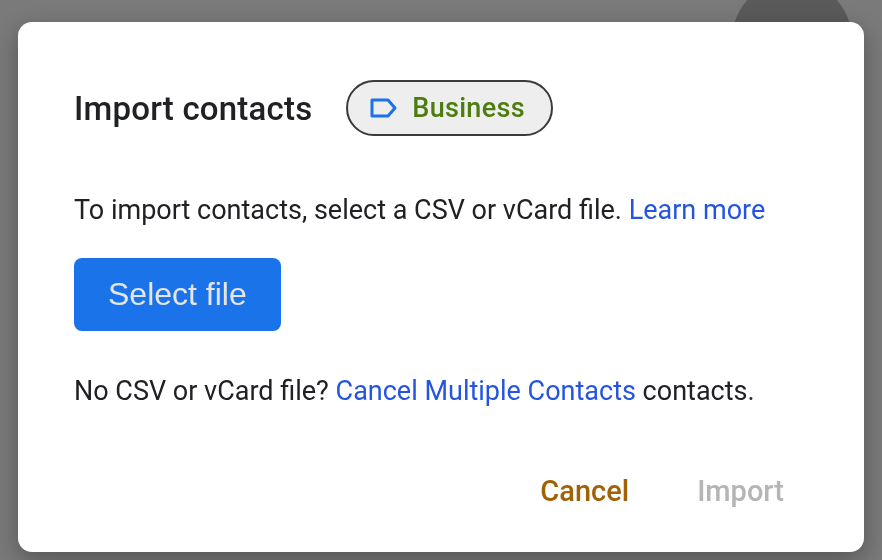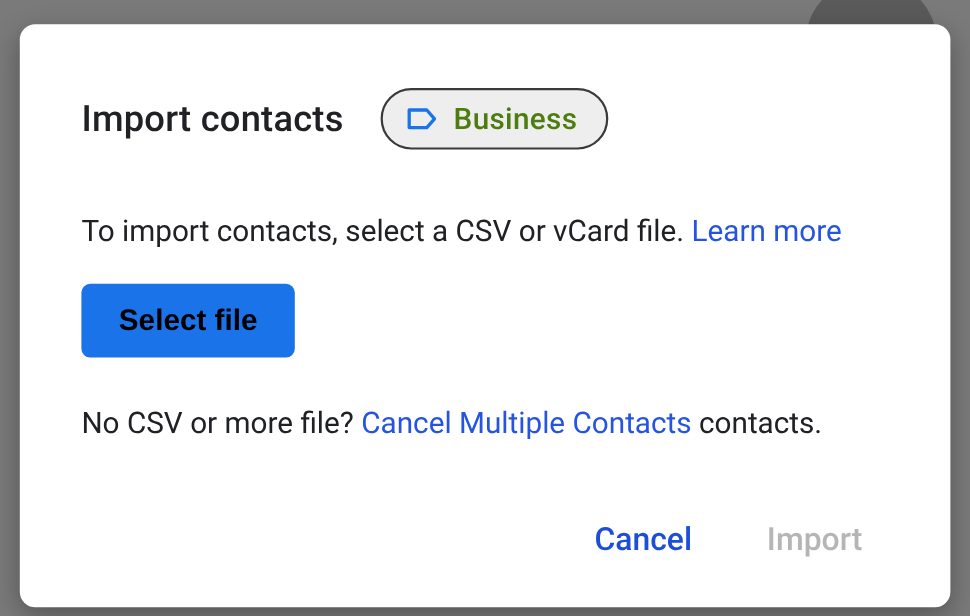--- a/index.html
+++ b/index.html
@@ -73,23 +73,23 @@
       color: #202124;
       margin-bottom: 28px;
       line-height: 1.4;
     }
     .link {
       color: #2454e0;
       cursor: pointer;
     }
     .select-file-btn {
       background: #1a73e8;
-      color: #000000;
-      font-size: 27px;
-      font-weight: 700;
+      color: #e5e5e5;
+      font-size: 32px;
+      font-weight: 400;
       border: none;
       border-radius: 8px;
       padding: 18px 34px;
       cursor: pointer;
       width: fit-content;
       margin-bottom: 42px;
     }
     .alt-text {
       font-size: 27px;
       color: #202124;
@@ -106,21 +106,21 @@
     .action-btn {
       background: none;
       border: none;
       font-size: 29px;
       font-weight: 500;
       cursor: pointer;
       font-family: inherit;
       padding: 4px 0;
     }
     .action-cancel {
-      color: #1d4ed8;
+      color: #a16207;
     }
     .action-import {
       color: #b5b5b5;
       cursor: default;
     }
   </style>
 </head>
 <body>
 
 <div class="backdrop-circle"></div>
@@ -138,20 +138,20 @@
     </div>
   </div>
 
   <p class="instruction">
     <span>To import contacts, select a CSV or vCard file. </span><span class="link">Learn more</span>
   </p>
 
   <button class="select-file-btn">Select file</button>
 
   <p class="alt-text">
-    <span>No CSV or more file? </span><span class="link">Cancel Multiple Contacts</span><span> contacts.</span>
+    <span>No CSV or vCard file? </span><span class="link">Cancel Multiple Contacts</span><span> contacts.</span>
   </p>
 
   <div class="dialog-actions">
     <button class="action-btn action-cancel">Cancel</button>
     <button class="action-btn action-import" disabled="">Import</button>
   </div>
 </div>
 
 </body></html>

